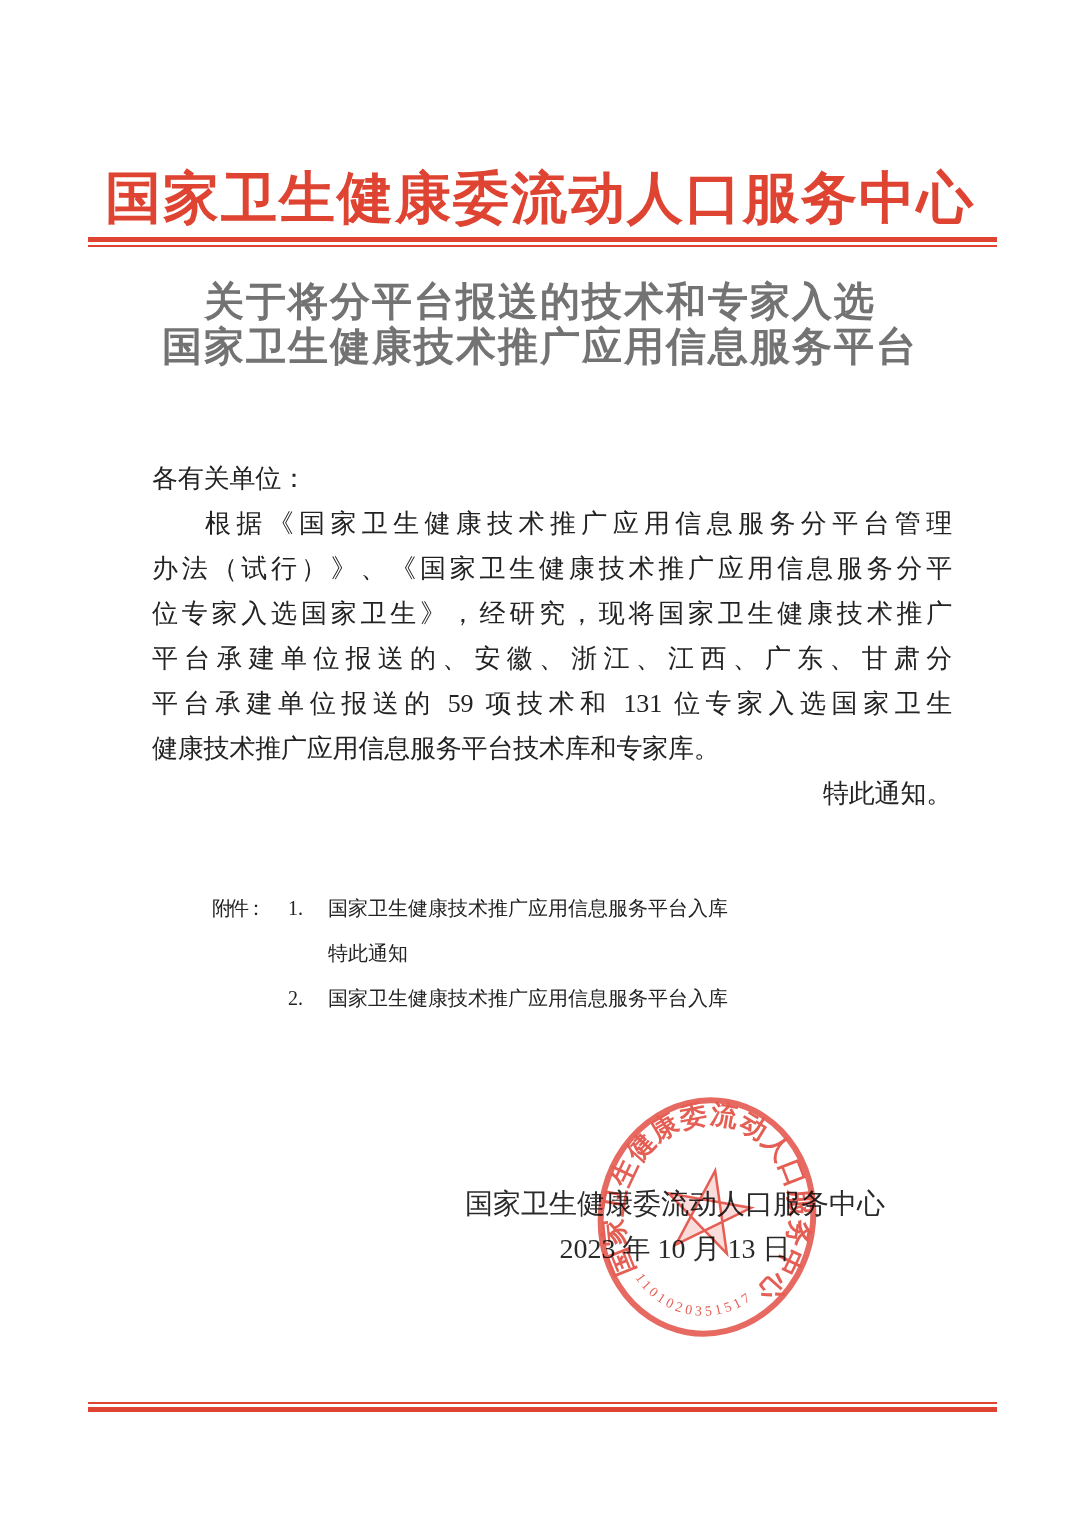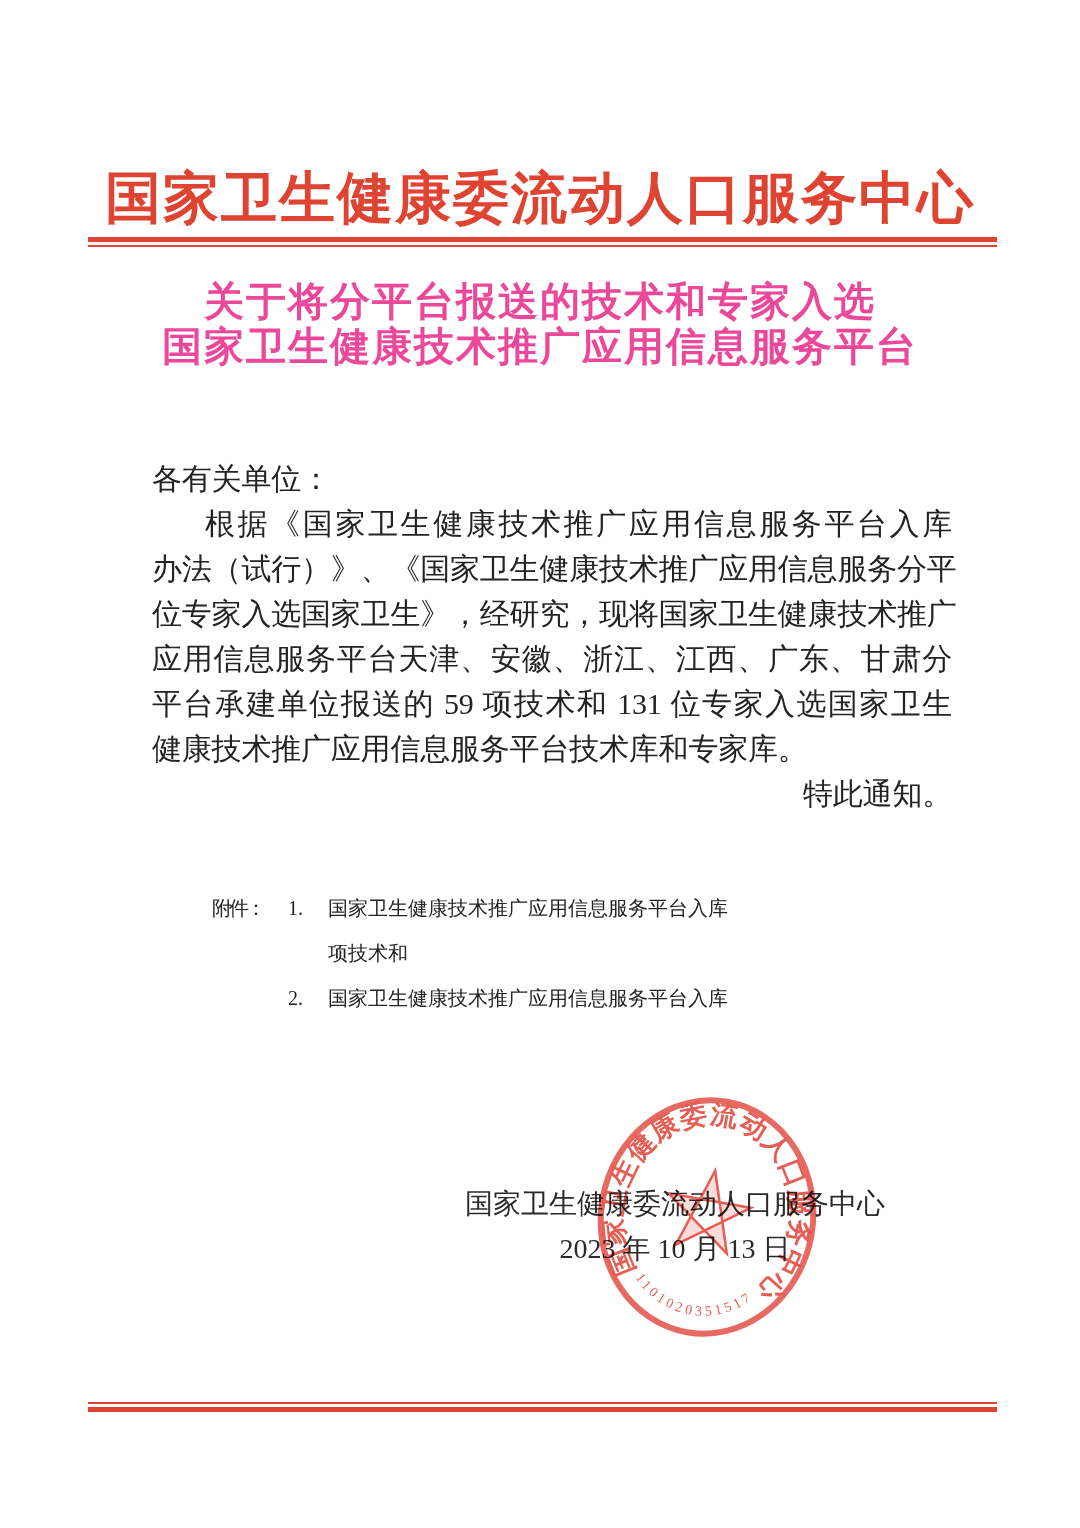--- a/index.html
+++ b/index.html
@@ -32,26 +32,26 @@
   .rule-thin{height:2px;background:var(--red);}
   .rules-bottom{position:absolute;top:1402px;left:88px;right:83px;}
   .rules-bottom .rule-thick{margin-top:3px;}
   
   .doc-title{
     position:absolute;top:279px;left:0;right:0;
     text-align:center;
     font-size:40px;line-height:45px;
     font-weight:bold;
     letter-spacing:2px;
-    color:#ec4899;
+    color:#737373;
   }
   
   .body-text{
     position:absolute;top:456px;left:152px;width:800px;
-    font-size:30px;line-height:45px;
+    font-size:26px;line-height:45px;
     letter-spacing:-0.2px;
     color:var(--ink);
   }
   .salutation{line-height:45px;}
   .p-line{
     line-height:45px;
     text-align:justify;
     text-align-last:justify;
     white-space:nowrap;
   }
@@ -97,34 +97,34 @@
     <div class="rule-thin"></div>
   </div>
 
   <div class="doc-title">
     <div>关于将分平台报送的技术和专家入选</div>
     <div>国家卫生健康技术推广应用信息服务平台</div>
   </div>
 
   <div class="body-text">
     <div class="salutation">各有关单位：</div>
-    <div class="p-line first">根据《国家卫生健康技术推广应用信息服务平台入库</div>
+    <div class="p-line first">根据《国家卫生健康技术推广应用信息服务分平台管理</div>
     <div class="p-line">办法（试行）》、《国家卫生健康技术推广应用信息服务分平</div>
     <div class="p-line">位专家入选国家卫生》，经研究，现将国家卫生健康技术推广</div>
-    <div class="p-line">应用信息服务平台天津、安徽、浙江、江西、广东、甘肃分</div>
+    <div class="p-line">平台承建单位报送的、安徽、浙江、江西、广东、甘肃分</div>
     <div class="p-line">平台承建单位报送的 59 项技术和 131 位专家入选国家卫生</div>
     <div class="p-line last">健康技术推广应用信息服务平台技术库和专家库。</div>
     <div class="closing">特此通知。</div>
   </div>
 
   <div class="attachments">
     <div class="att-label">附件：</div>
     <div class="att-num">1.</div>
     <div class="att-line">国家卫生健康技术推广应用信息服务平台入库</div>
-    <div class="att-line">项技术和</div>
+    <div class="att-line">特此通知</div>
     <div class="att-num" style="grid-column:2">2.</div>
     <div class="att-line">国家卫生健康技术推广应用信息服务平台入库</div>
   </div>
 
   <div class="signature">
     <div>国家卫生健康委流动人口服务中心</div>
     <div>2023 年 10 月 13 日</div>
   </div>
 
   <svg class="seal" viewBox="0 0 230 250" xmlns="http://www.w3.org/2000/svg">

